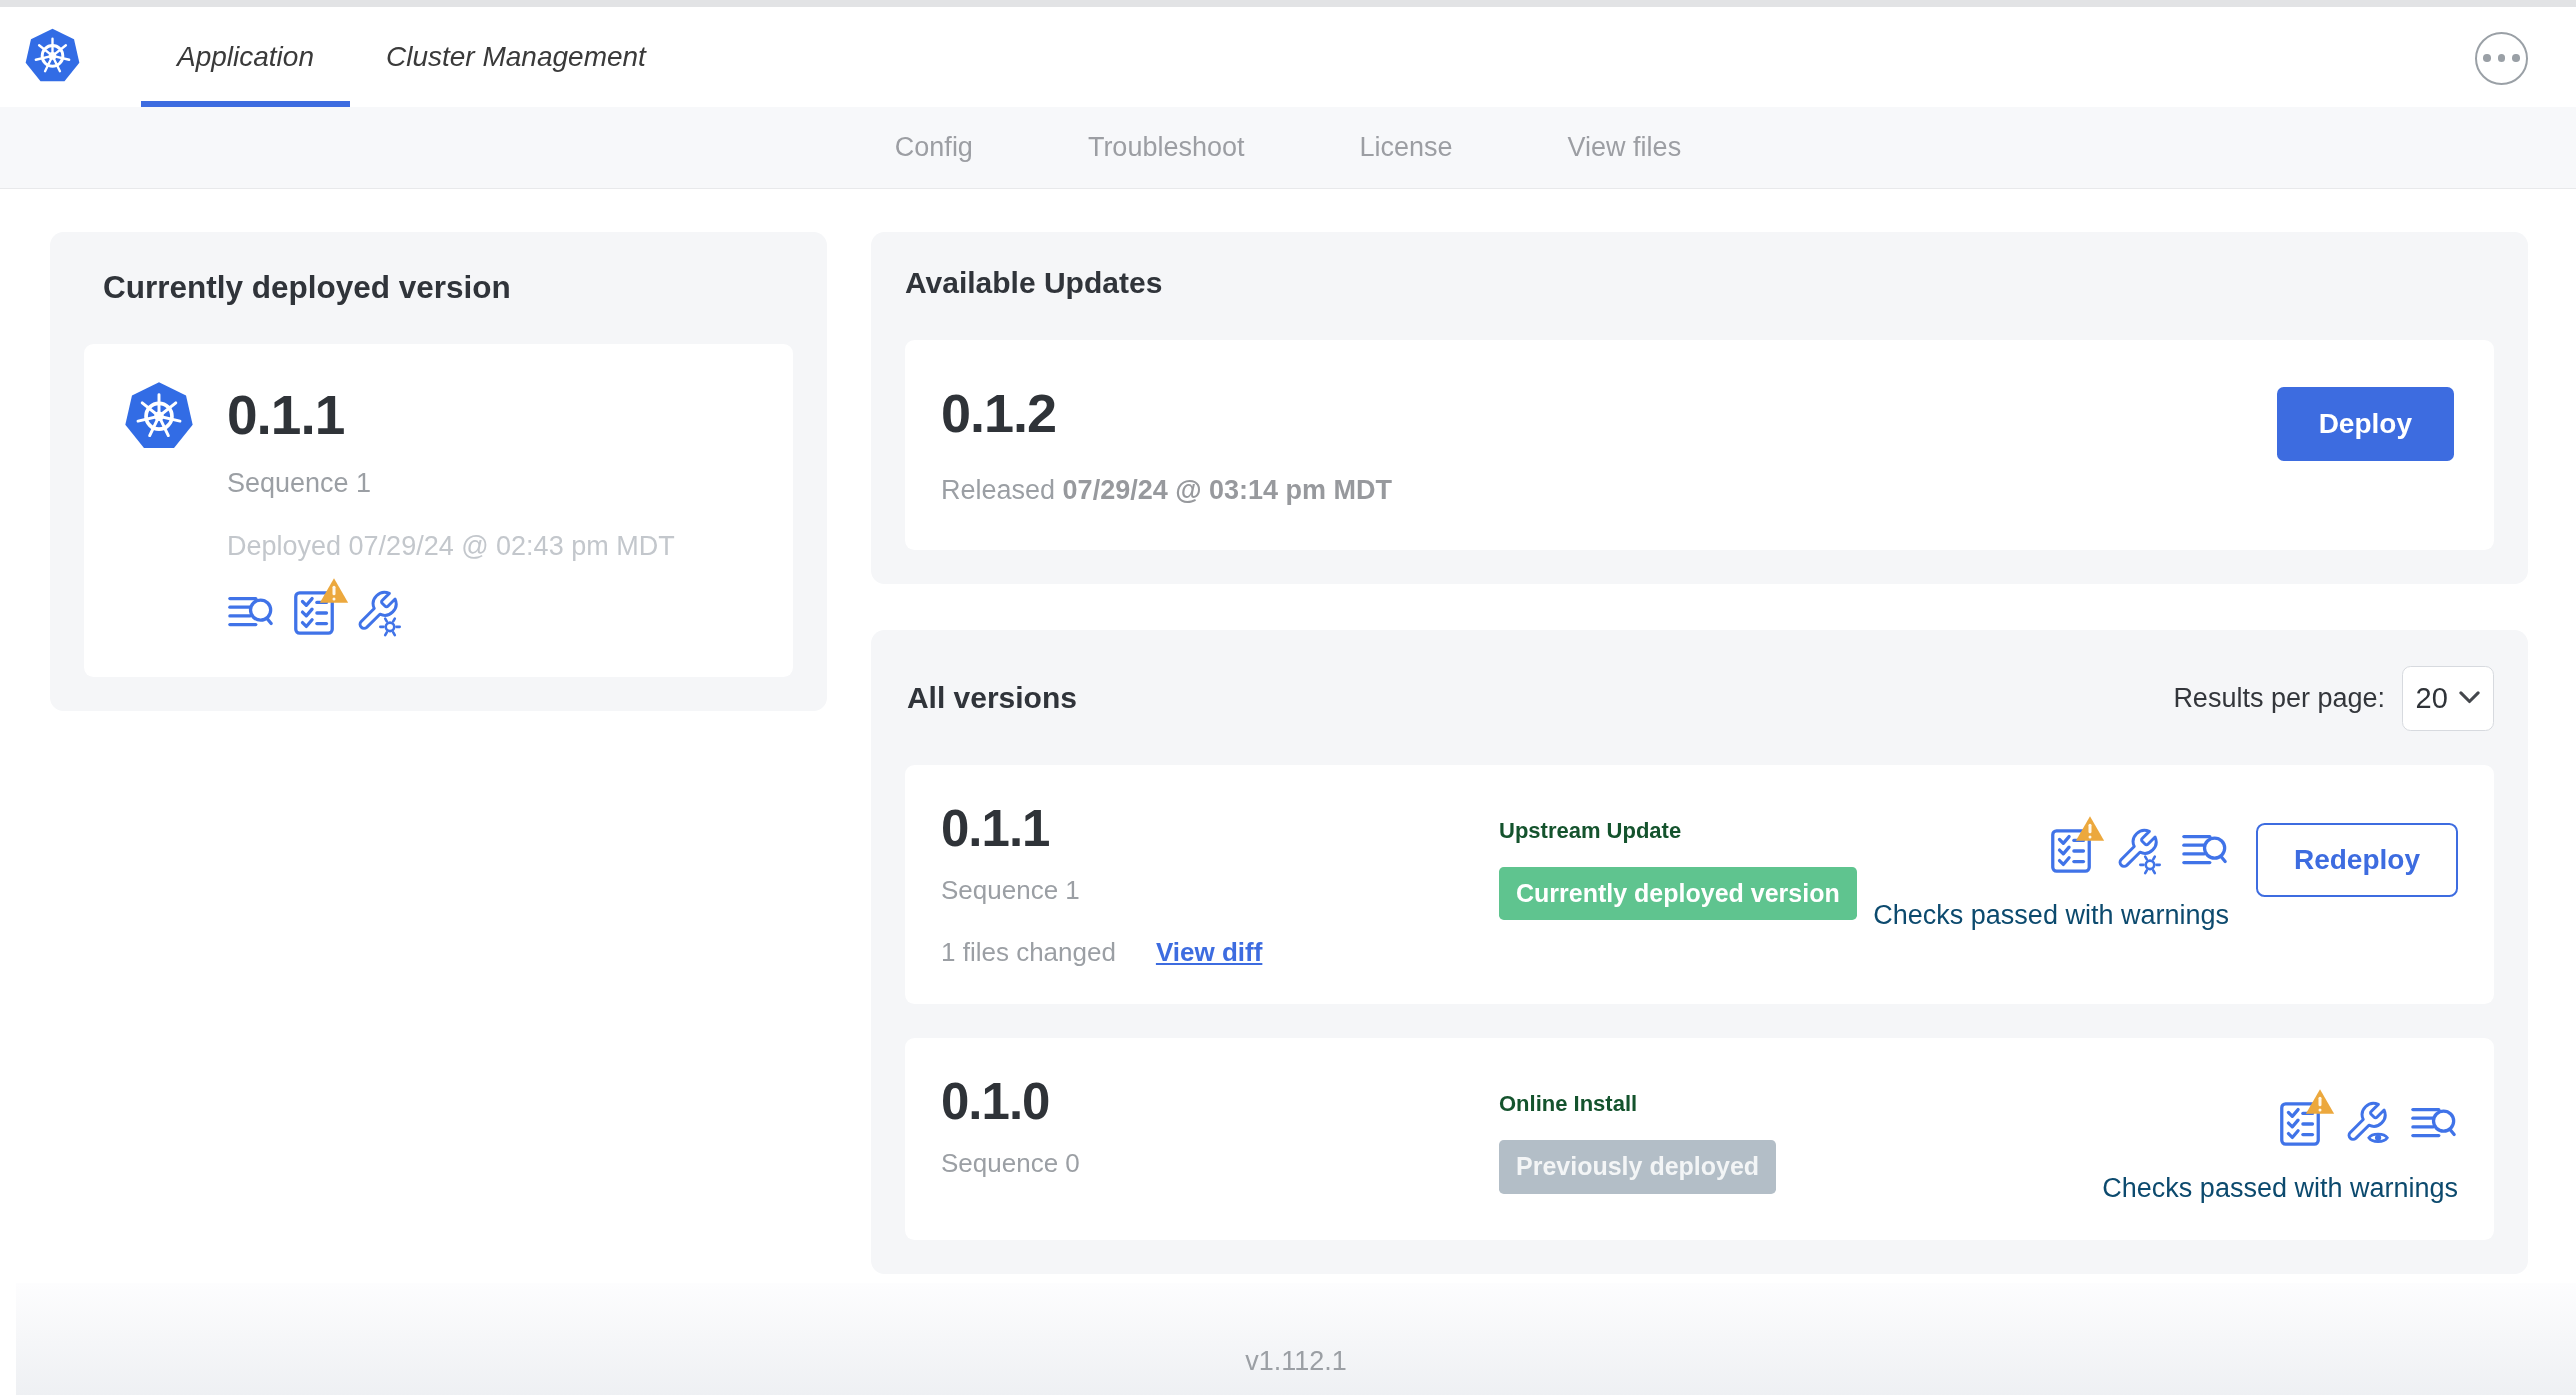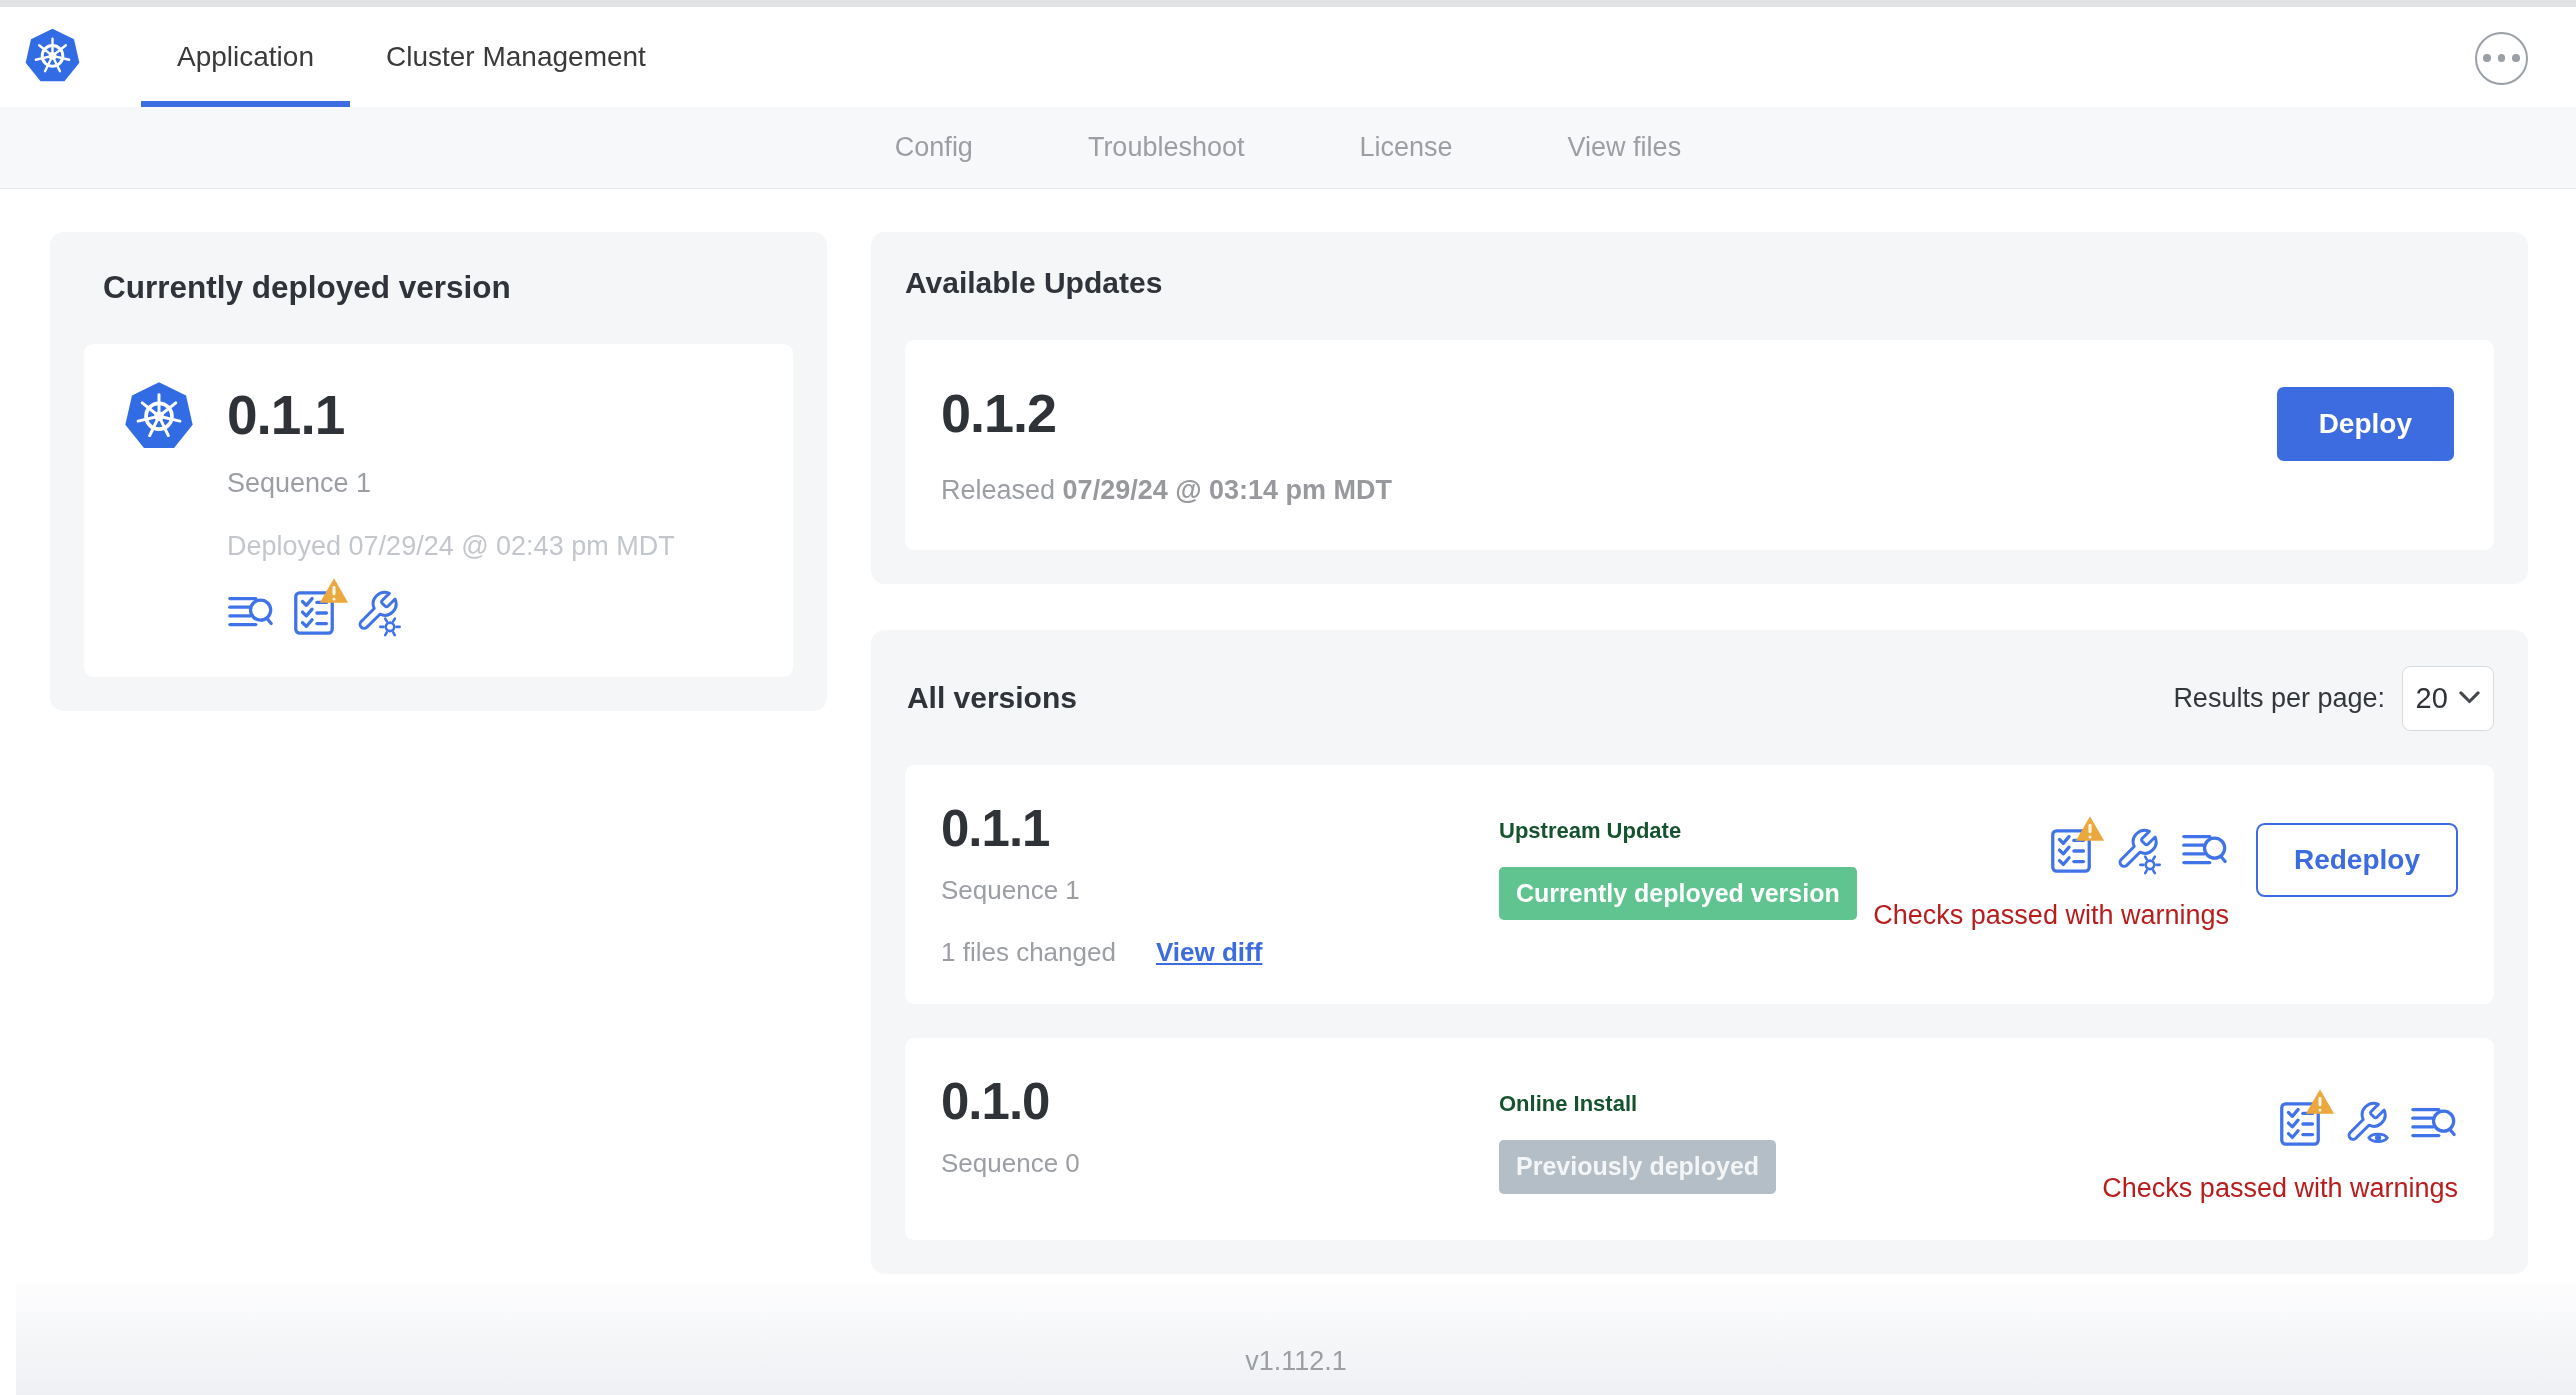--- a/index.html
+++ b/index.html
@@ -7,20 +7,21 @@
   body {
     font-family: "Liberation Sans", "DejaVu Sans", sans-serif;
     background:#ffffff; color:#323232; position:relative; overflow:hidden;
   }
 
   
   .top-strip { height:6.7px; background:#e2e3e5; }
   .app-header {
     height:100px; background:#fff; display:flex; align-items:stretch;
     position:relative;
+    font-style:italic;
   }
   .logo-box { width:61px; margin:0 0 0 23px; display:flex; align-items:center; }
   .logo-box svg { width:59px; height:59px; }
   .primary-tabs { display:flex; margin-left:57px; }
   .ptab {
     display:flex; align-items:center; padding:0 36px; font-size:28px;
     color:#3a3a3a; font-weight:500; cursor:pointer; position:relative;
   }
   .ptab.active::after {
     content:""; position:absolute; left:0; right:0; bottom:0; height:5.7px; background:#3d6ce0;
@@ -98,21 +99,21 @@
   .view-diff { font-size:26px; color:#3d6ce0; font-weight:600; text-decoration:underline; cursor:pointer; }
   .vcol2 { flex:1; padding-top:21px; }
   .vcol2 .source { font-size:22px; font-weight:600; color:#14532d; }
   .badge { display:inline-block; margin-top:23px; border-radius:4.8px; padding:12.4px 17px;
     font-size:25px; font-weight:600; color:#fff; }
   .badge.green { background:#5fc48f; }
   .badge.gray  { background:#b3bec7; color:#f3f5f6; }
   .vcol3 { margin-left:auto; display:flex; align-items:flex-start; gap:27px; padding-top:17px; }
   .checks-stack { display:flex; flex-direction:column; align-items:flex-end; }
   .checks-stack .icon-row { margin-top:13.4px; gap:19px; }
-  .checks-status { font-size:27px; color:#b91c1c; margin-top:25px; white-space:nowrap; }
+  .checks-status { font-size:27px; color:#0c4a6e; margin-top:25px; white-space:nowrap; }
   .btn-redeploy {
     background:#fff; border:2.9px solid #3d6ce0; color:#3d6ce0; border-radius:8.6px;
     font-size:28px; font-weight:700; padding:19px 36px; cursor:pointer; font-family:inherit;
     margin-top:9.5px;
   }
 
   
   .footer {
     position:absolute; left:0; right:0; bottom:0; height:113px;
     background:linear-gradient(180deg, #fdfdfe 0%, #eef0f3 100%);

